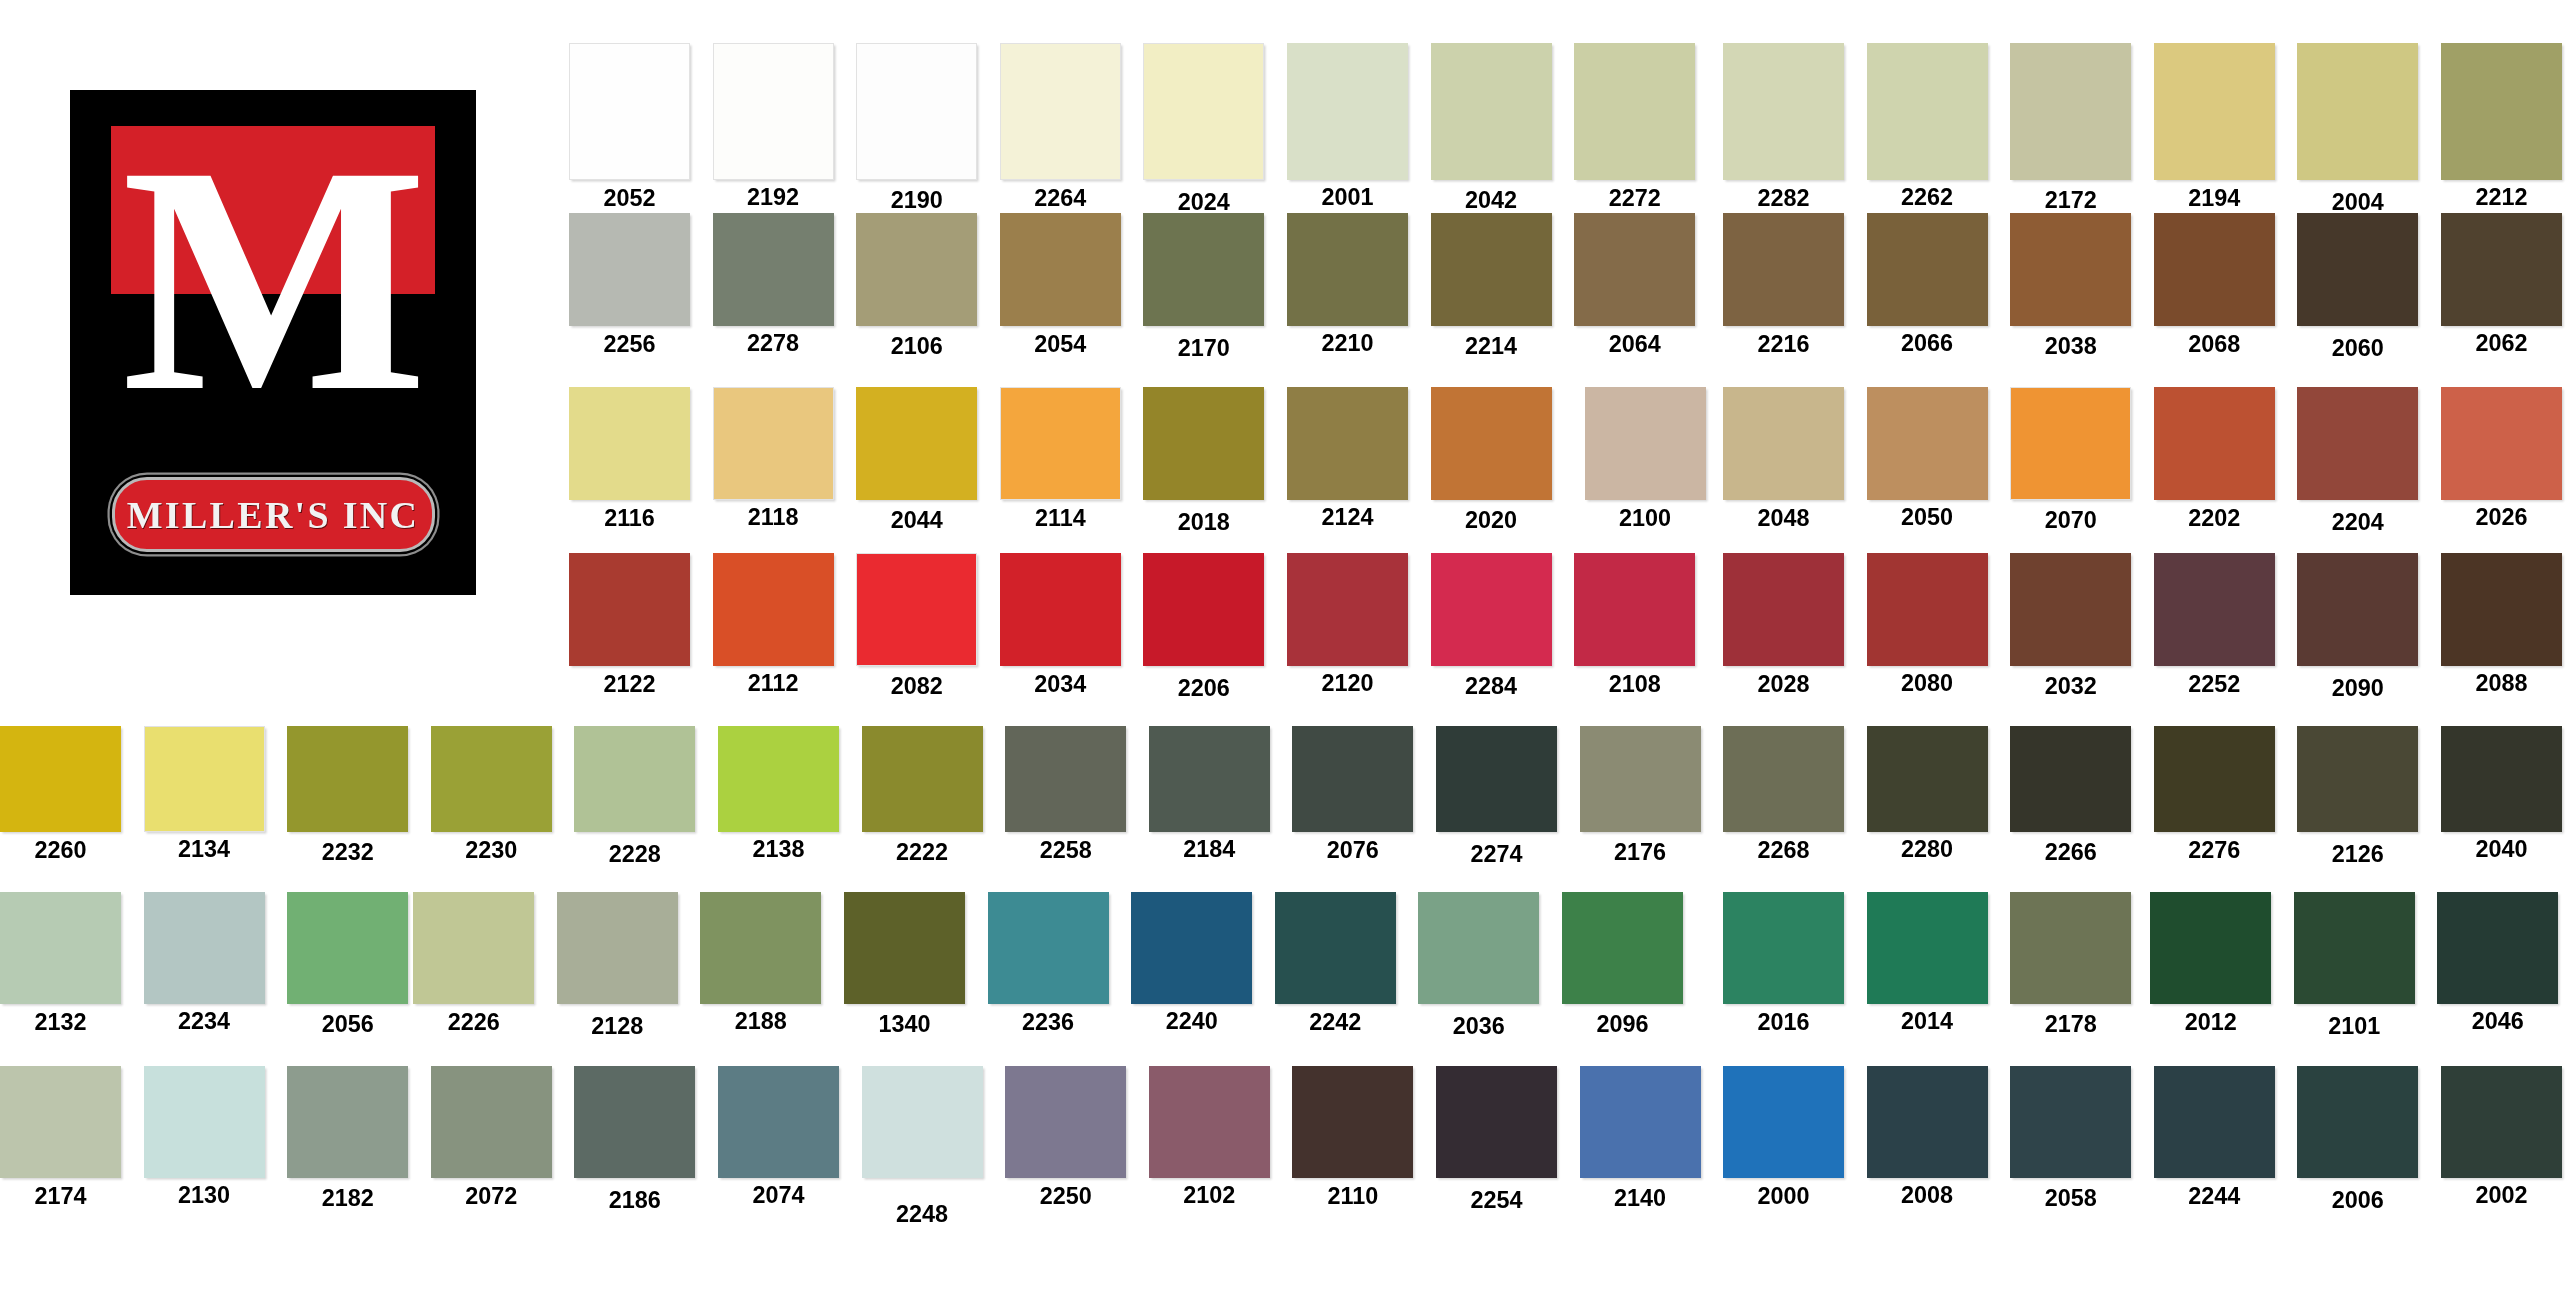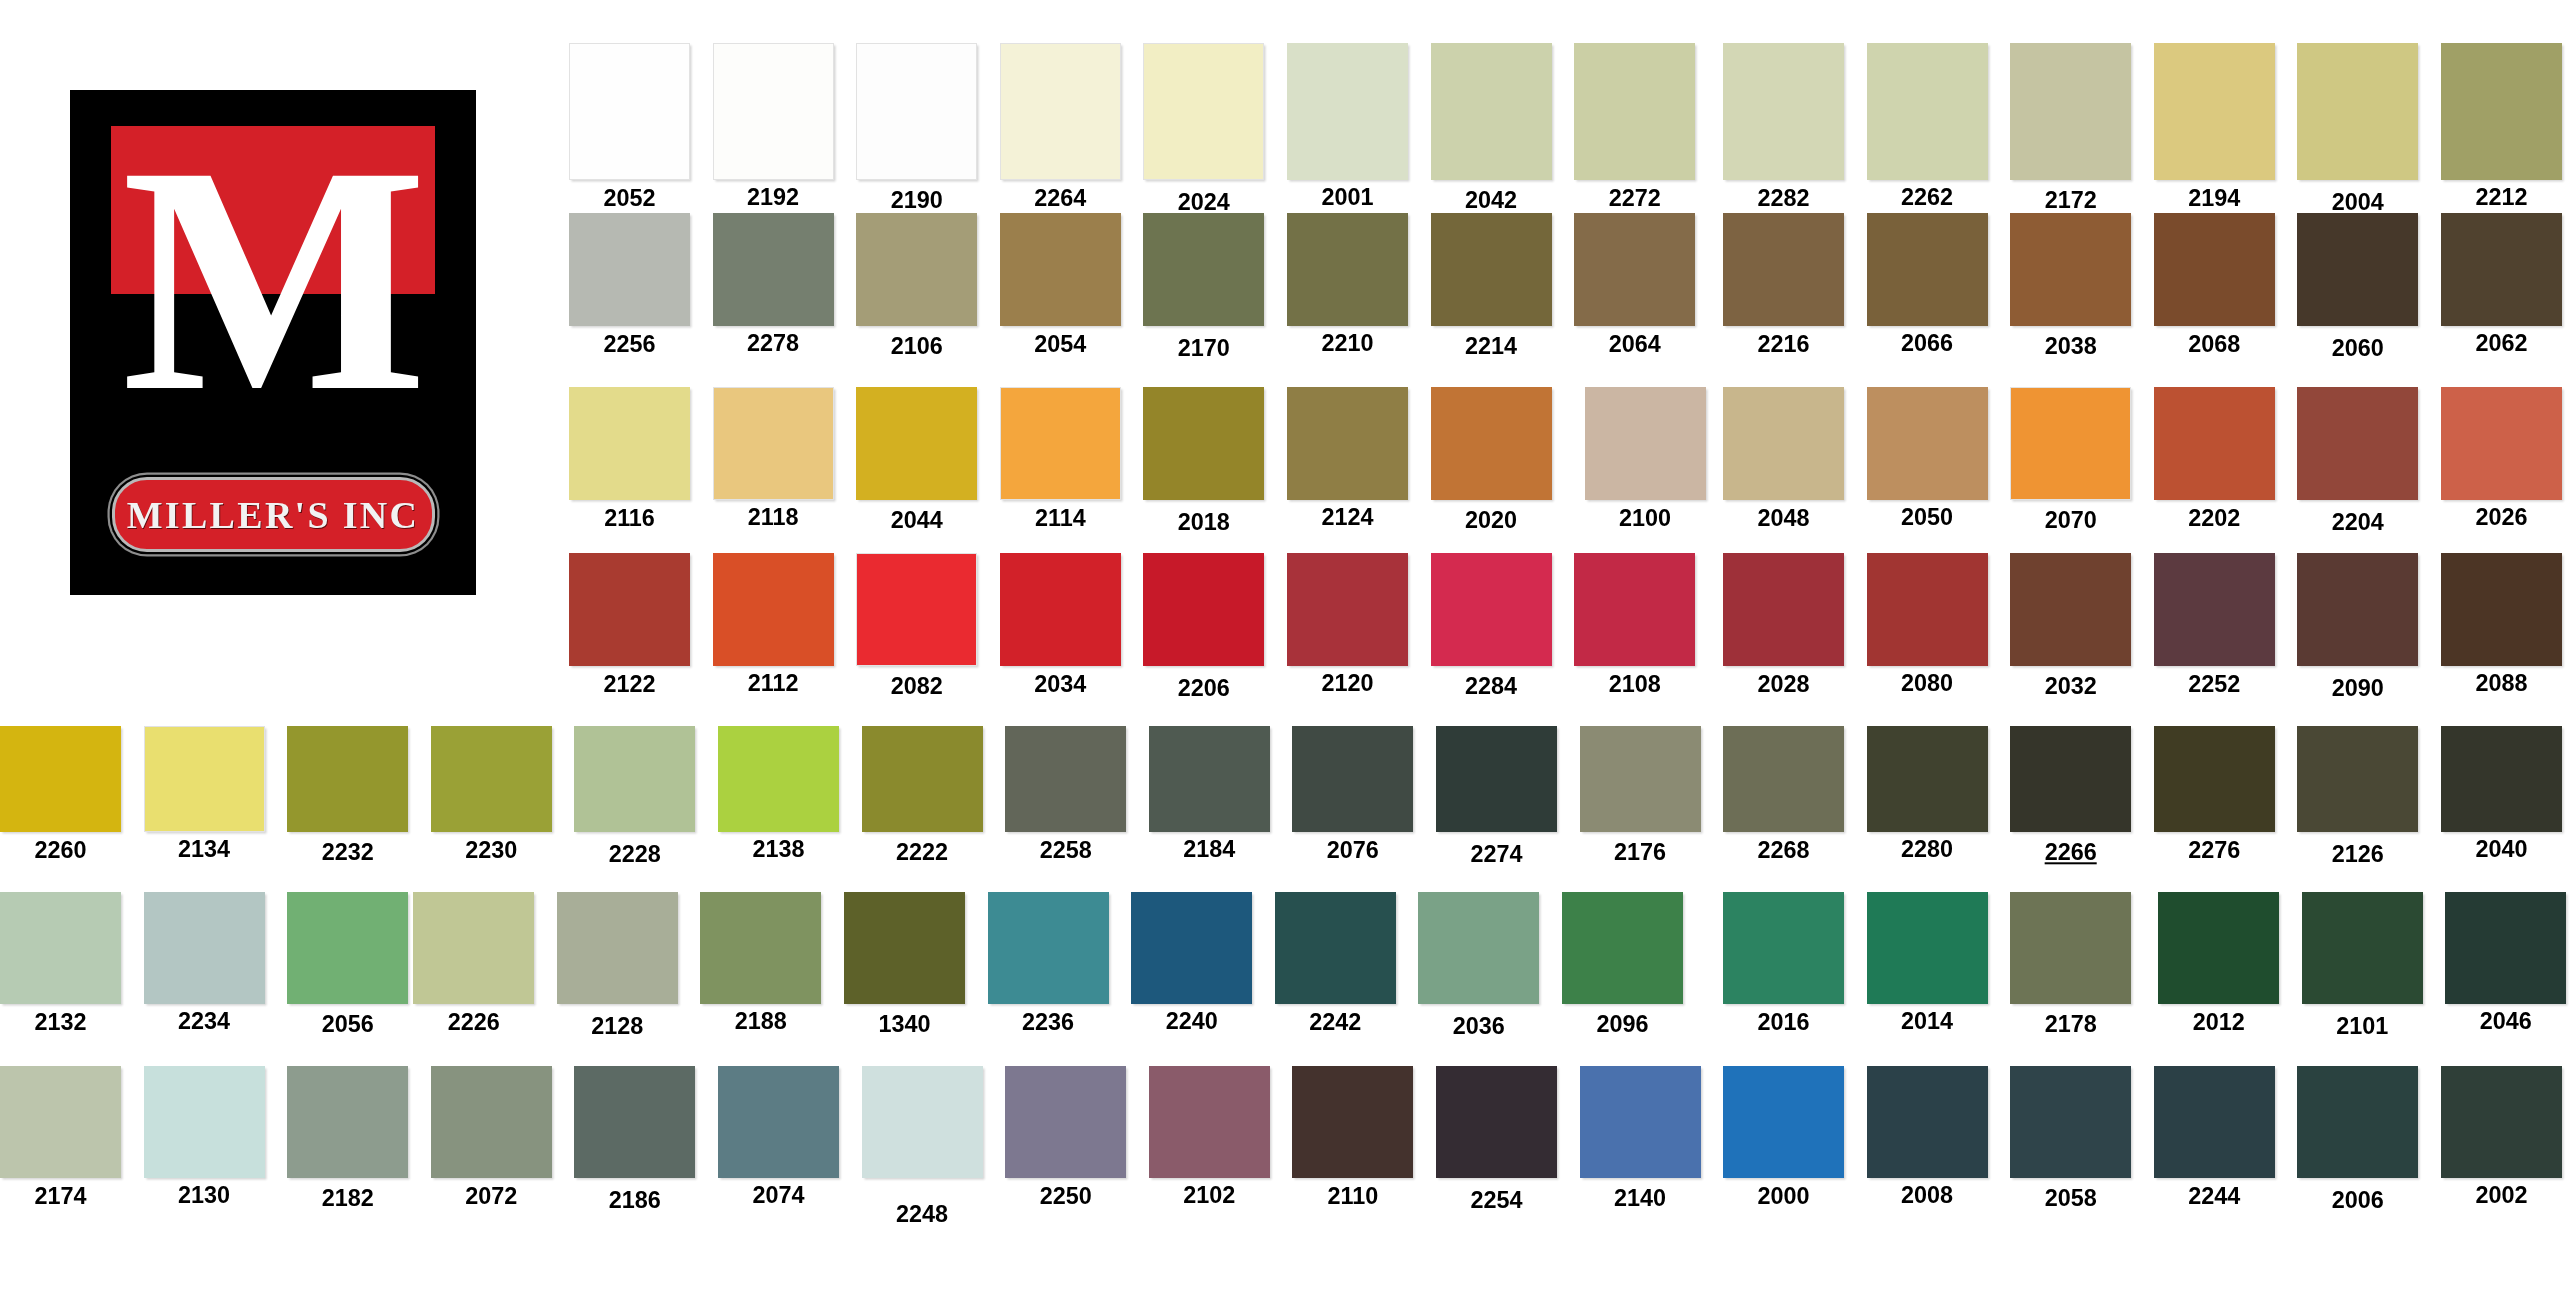--- a/index.html
+++ b/index.html
@@ -452,21 +452,21 @@
     <div class="swatch-row" style="left: 1723px; top: 726px;">
       <div class="group">
         <div class="swatch " style="margin-right: 22.6px;">
           <div class="chip" style="background: rgb(109, 110, 86); width: 121px; height: 106px;"></div>
           <div class="code">2268</div>
         </div>
         <div class="swatch j2" style="margin-right: 22.6px;">
           <div class="chip" style="background: rgb(64, 66, 47); width: 121px; height: 106px;"></div>
           <div class="code">2280</div>
         </div>
-        <div class="swatch j1" style="margin-right: 22.6px; text-decoration: underline;">
+        <div class="swatch j1" style="margin-right: 22.6px;">
           <div class="chip" style="background: rgb(53, 53, 42); width: 121px; height: 106px;"></div>
           <div class="code">2266</div>
         </div>
         <div class="swatch " style="margin-right: 22.6px;">
           <div class="chip" style="background: rgb(64, 60, 35); width: 121px; height: 106px;"></div>
           <div class="code">2276</div>
         </div>
         <div class="swatch j3" style="margin-right: 22.6px;">
           <div class="chip" style="background: rgb(74, 72, 53); width: 121px; height: 106px;"></div>
           <div class="code">2126</div>
@@ -532,21 +532,21 @@
     <div class="swatch-row" style="left: 1723px; top: 892px;">
       <div class="group">
         <div class="swatch " style="margin-right: 22.6px;">
           <div class="chip" style="background: rgb(44, 131, 97); width: 121px; height: 112px;"></div>
           <div class="code">2016</div>
         </div>
         <div class="swatch j2" style="margin-right: 22.6px;">
           <div class="chip" style="background: rgb(31, 122, 86); width: 121px; height: 112px;"></div>
           <div class="code">2014</div>
         </div>
-        <div class="swatch j1" style="margin-right: 27px;">
+        <div class="swatch j1" style="margin-right: 19px;">
           <div class="chip" style="background: rgb(109, 116, 85); width: 121px; height: 112px;"></div>
           <div class="code">2178</div>
         </div>
         <div class="swatch " style="margin-right: 22.6px;">
           <div class="chip" style="background: rgb(31, 77, 46); width: 121px; height: 112px;"></div>
           <div class="code">2012</div>
         </div>
         <div class="swatch j3" style="margin-right: 22.6px;">
           <div class="chip" style="background: rgb(43, 74, 51); width: 121px; height: 112px;"></div>
           <div class="code">2101</div>

